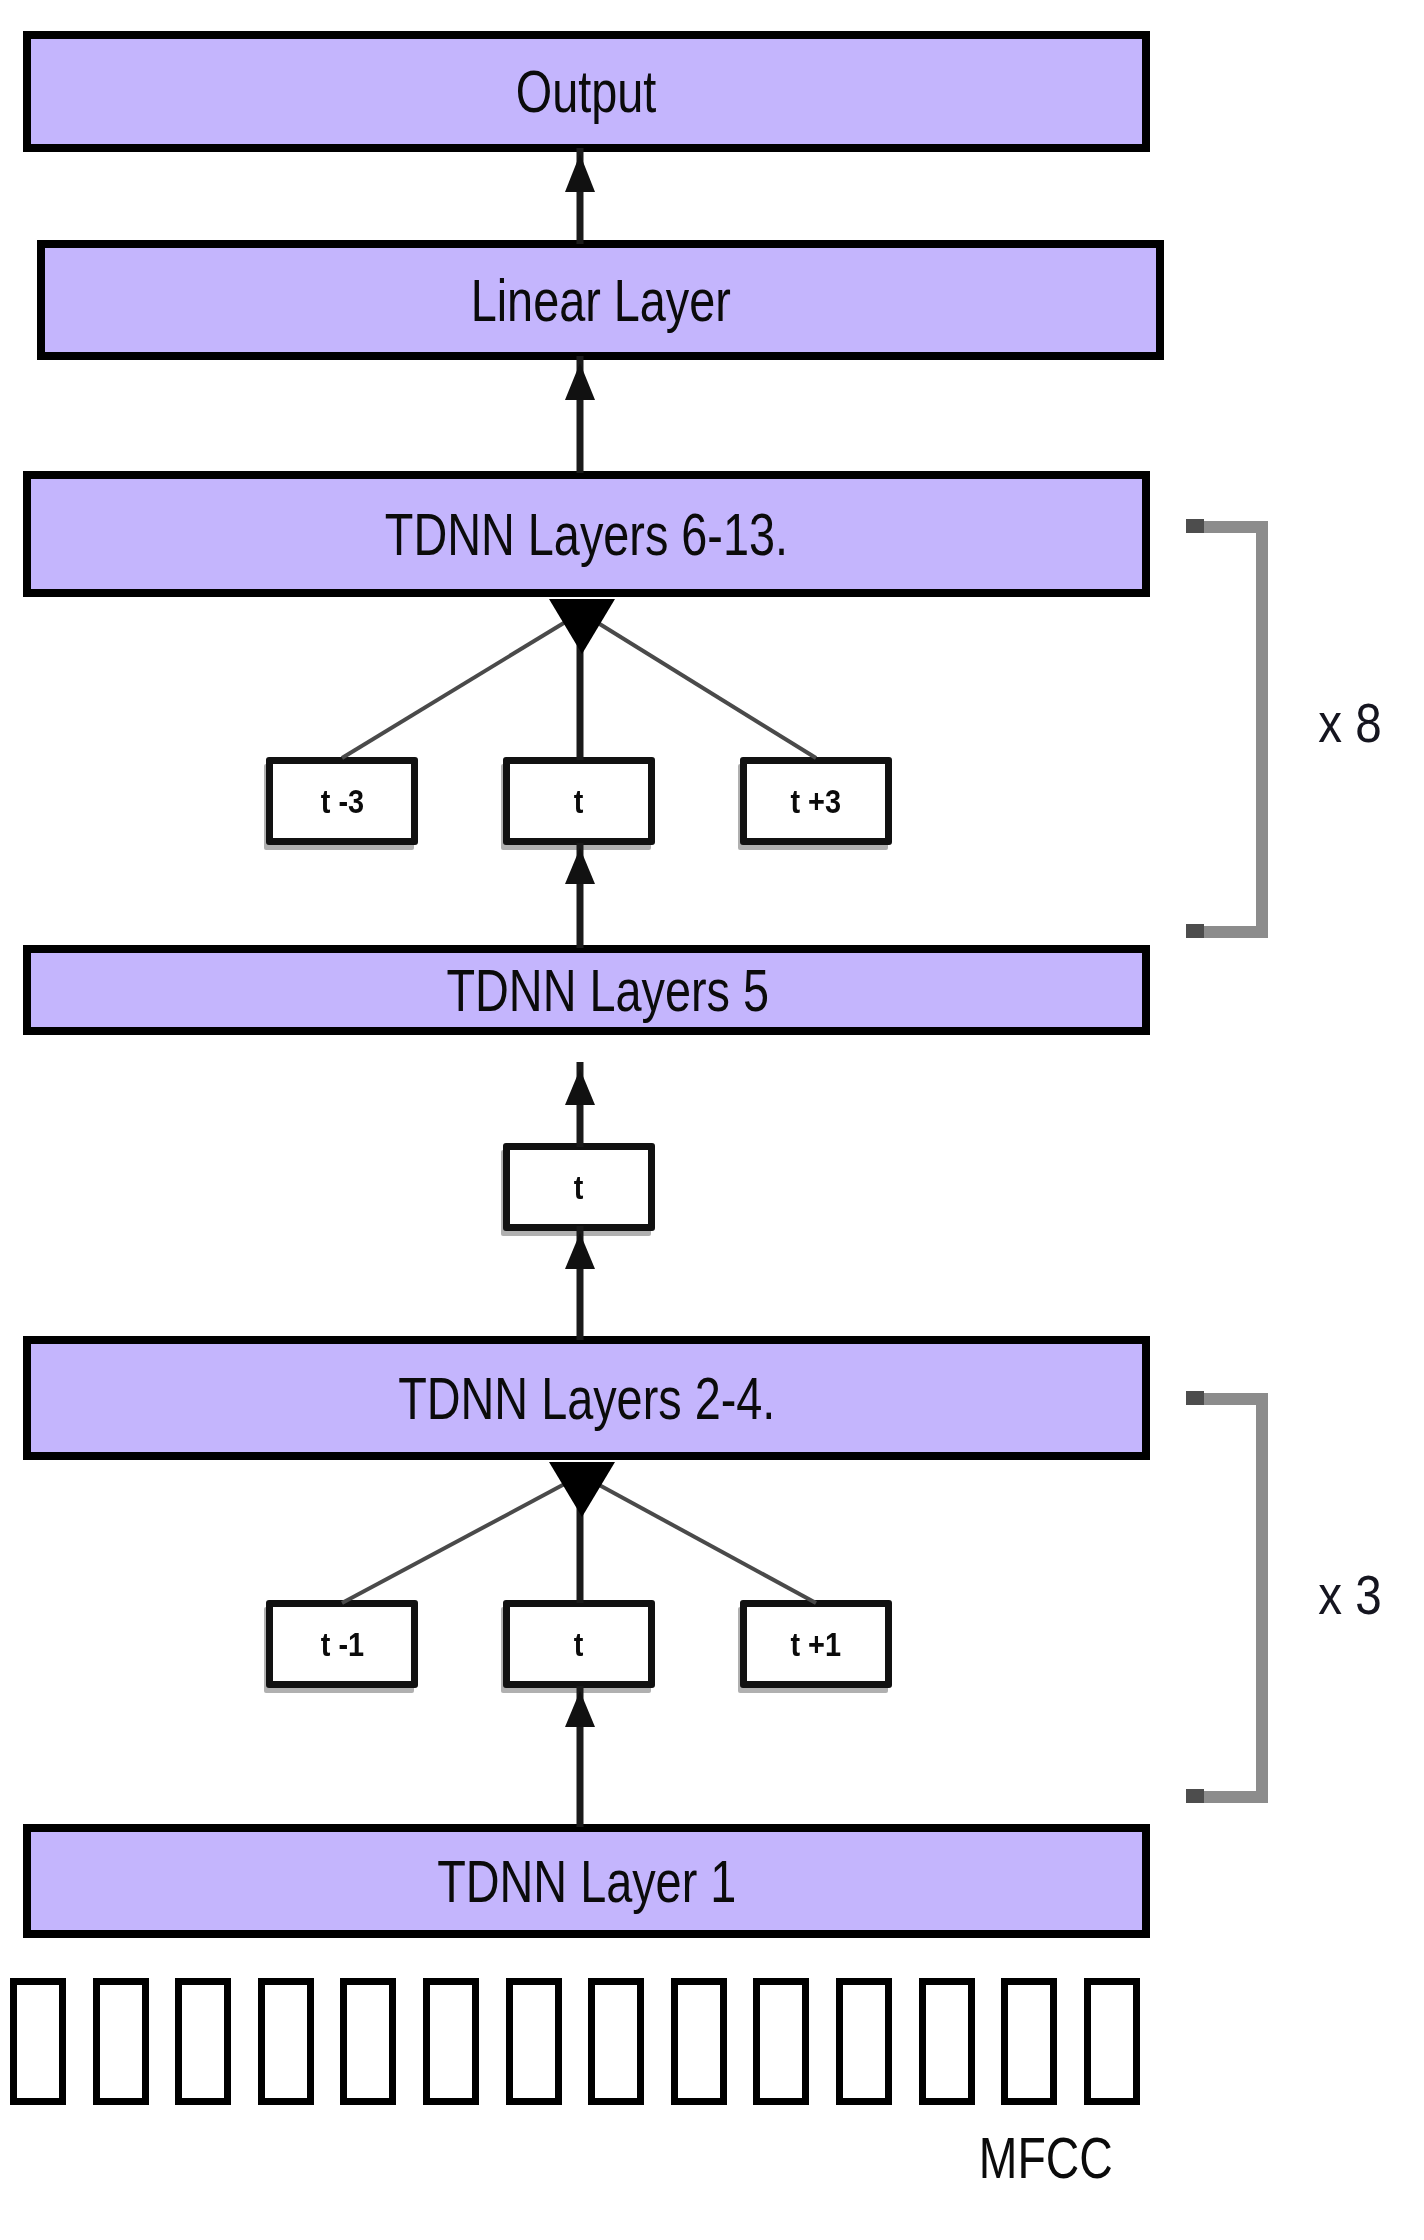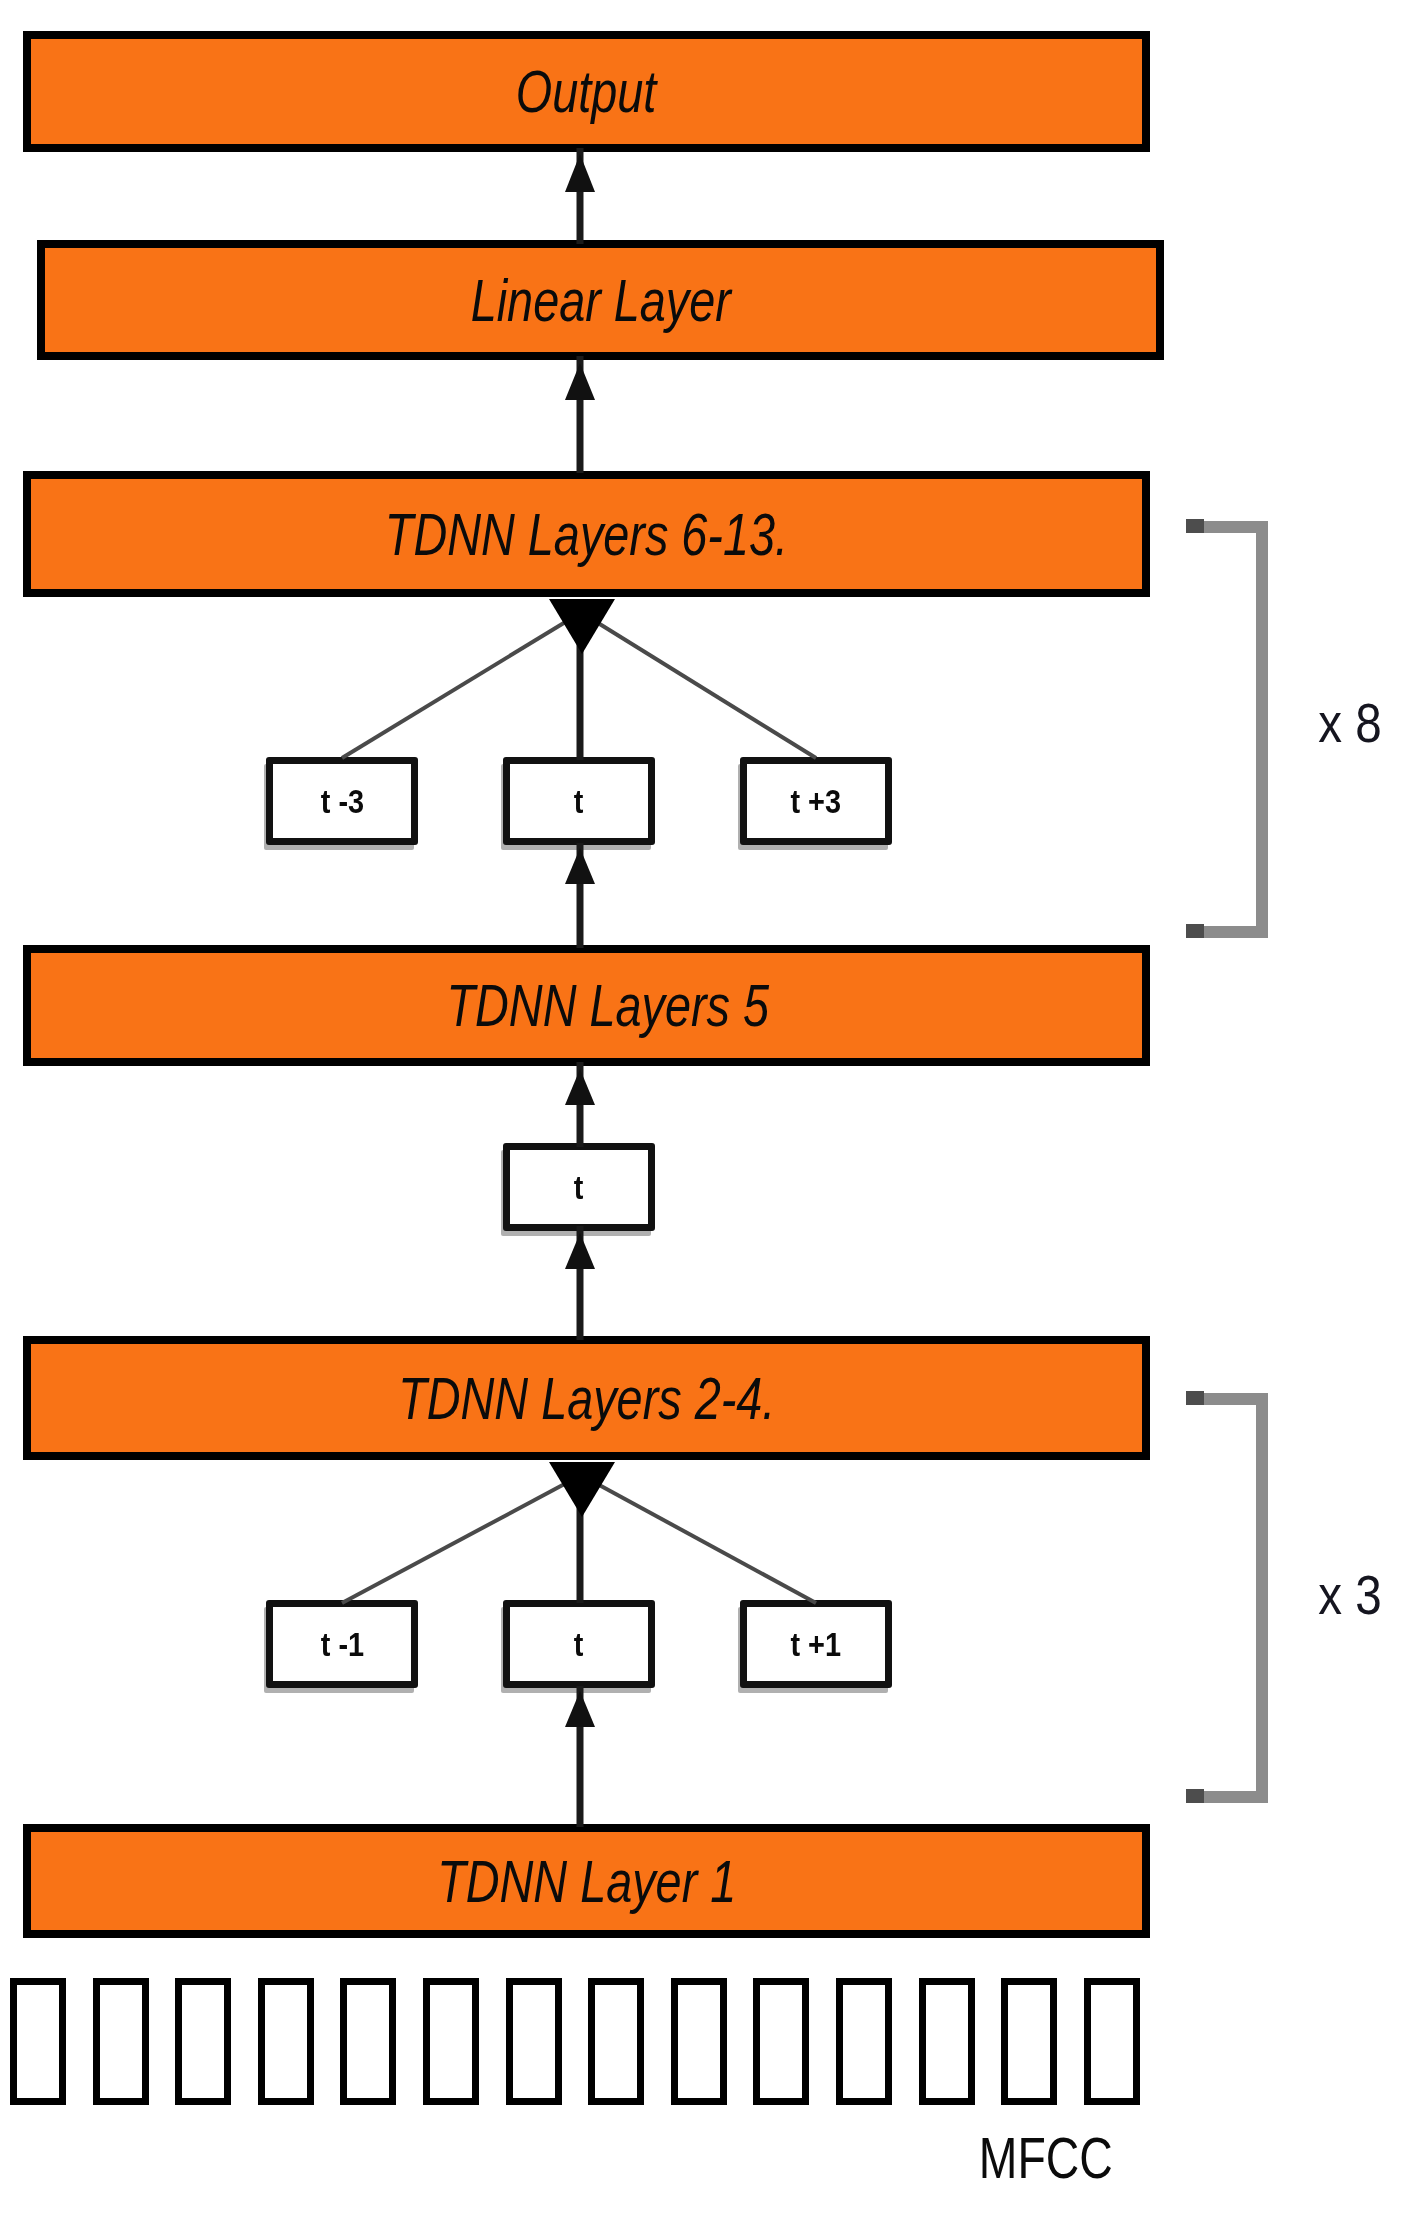--- a/index.html
+++ b/index.html
@@ -7,31 +7,31 @@
     width:1424px; height:2240px; position:relative;
     background:#ffffff; overflow:hidden;
     font-family:"Liberation Sans", sans-serif;
     color:#0b0b0b;
   }
   .stage { position:absolute; left:0; top:0; width:1424px; height:2240px; }
 
   
   .bigbox {
     position:absolute; left:23px; width:1127px;
-    border:8px solid #000; background:#f97316; box-sizing:border-box;
-    display:flex; align-items:center; justify-content:center;font-style:italic;
+    border:8px solid #000; background:#c4b5fd; box-sizing:border-box;
+    display:flex; align-items:center; justify-content:center;
   }
   .bigbox .lbl {
     font-size:60px; font-weight:500; white-space:nowrap;
     transform:scaleX(0.78); letter-spacing:0px;
   }
   .box-output  { top:31px;  height:121px; }
   .box-linear  { top:240px; height:120px;margin-left:14px; }
   .box-tdnn613 { top:471px; height:126px; }
-  .box-tdnn5   { top:945px; height:121px;padding-left:42px; }
+  .box-tdnn5   { top:945px; height:90px;padding-left:42px; }
   .box-tdnn24  { top:1336px; height:124px; }
   .box-tdnn1   { top:1824px; height:114px; }
 
   
   .smallbox {
     position:absolute; width:152px; height:88px;
     border:7px solid #111; border-radius:3px; background:#fff;
     box-sizing:border-box; display:flex; align-items:center; justify-content:center;
     box-shadow:-3px 6px 0 -1px #b0b0b0;
   }

